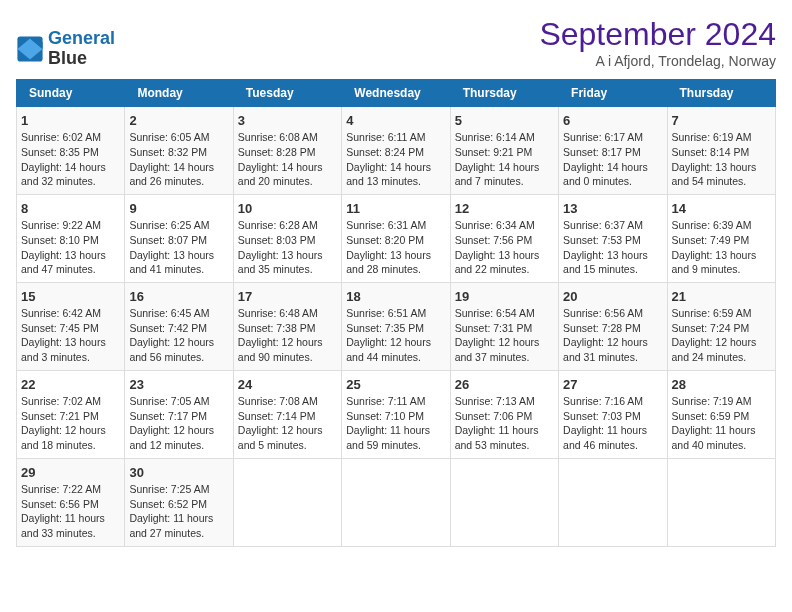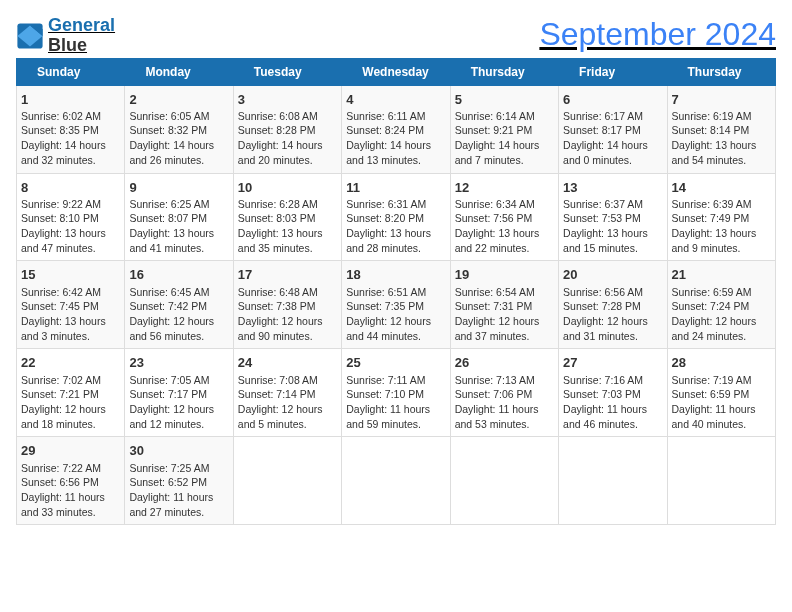--- a/index.html
+++ b/index.html
@@ -6,23 +6,22 @@
     body {
       font-family: Arial, sans-serif;
       background: #fff;
       width: 792px;
       min-height: 612px;
       padding: 16px;
     }
     .header-area {
       display: flex;
       justify-content: space-between;
-      align-items: flex-start;
-      margin-bottom: 2px;
-      text-decoration: underline;
+      align-items: flex-end;
+      margin-bottom: 10px;
     }
     .logo {
       display: flex;
       align-items: center;
       gap: 4px;
     }
     .logo-text {
       font-size: 18px;
       font-weight: bold;
       color: #333;
@@ -34,37 +33,37 @@
     .logo-icon {
       width: 28px;
       height: 28px;
     }
     .title-area {
       text-align: right;
     }
     .month-title {
       font-size: 32px;
       font-weight: normal;
-      color: #3b82f6;
+      color: #4c1d95;
     }
     .location-title {
       font-size: 14px;
       color: #555;
     }
     table {
       width: 100%;
       border-collapse: collapse;
       font-size: 10.5px;
     }
     thead tr {
       background-color: #1a6faf;
       color: #fff;
     }
     thead th {
-      padding: 6px 20px;
+      padding: 6px 12px;
       text-align: left;
       font-weight: bold;
       font-size: 12px;
       border: 1px solid #1a6faf;
     }
     tbody tr {
       border-bottom: 1px solid #ccc;
     }
     tbody tr:nth-child(odd) {
       background-color: #f9f9f9;
@@ -100,20 +99,21 @@
       <polygon points="20,5 38,20 20,35 2,20" fill="#4da6e8"></polygon>
       <polygon points="20,5 38,10 38,20" fill="#1a6faf"></polygon>
     </svg>
     <div class="logo-text">
       <div><span>General</span></div>
       <div>Blue</div>
     </div>
   </div>
   <div class="title-area">
     <div class="month-title">September 2024</div>
+    <div class="location-title">A i Afjord, Trondelag, Norway</div>
   </div>
 </div>
 
 <table>
   <thead>
     <tr>
       <th>Sunday</th>
       <th>Monday</th>
       <th>Tuesday</th>
       <th>Wednesday</th>

